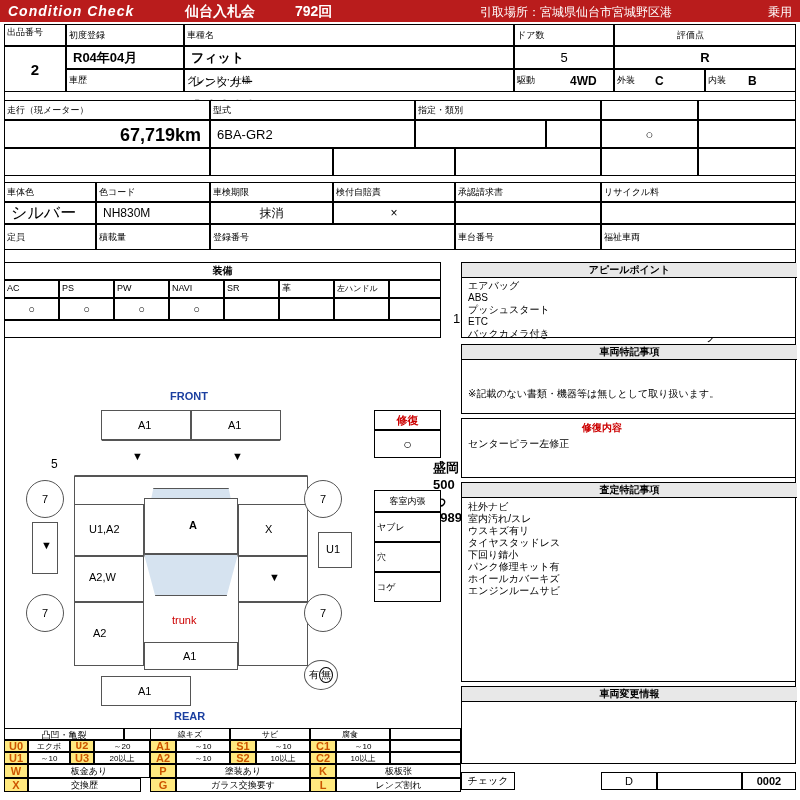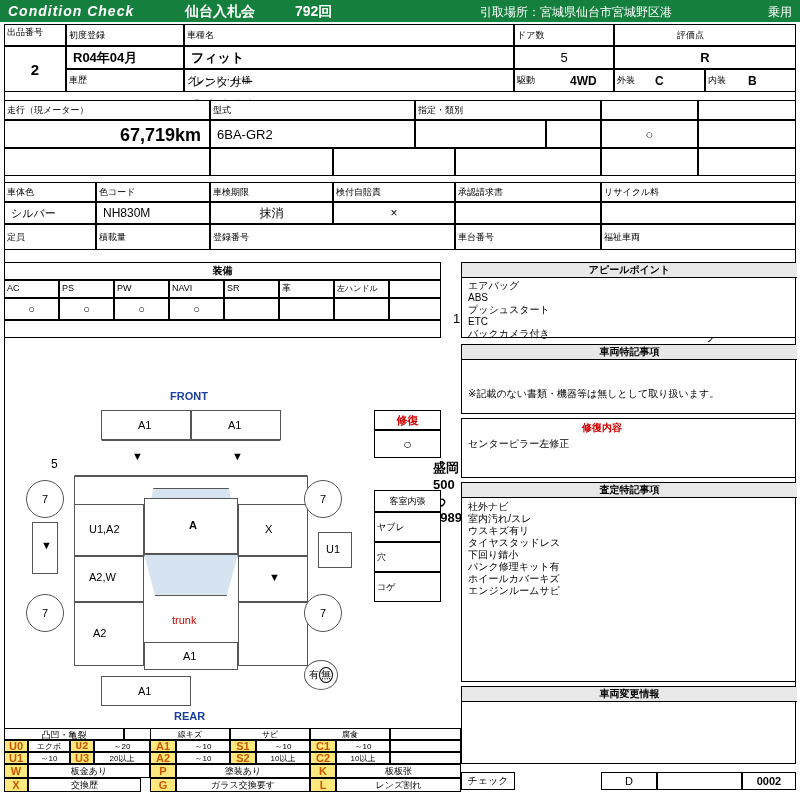--- a/index.html
+++ b/index.html
@@ -11,21 +11,21 @@
     font-family: "Liberation Sans", "DejaVu Sans", sans-serif;
     font-size: 11px;
     color: #000;
     overflow: hidden;
   }
   .page { position: relative; width: 800px; height: 800px; }
 
   
   .hdr {
     position: absolute; left: 0; top: 0; width: 800px; height: 22px;
-    background: #15803d; color: #fff;
+    background: #b91c1c; color: #fff;
   }
   .hdr .cc { position: absolute; left: 8px; top: 3px; font-size: 14px; font-style: italic; font-weight: bold; letter-spacing: 1px; }
   .hdr .place { position: absolute; left: 185px; top: 3px; font-size: 14px; font-weight: bold; }
   .hdr .round { position: absolute; left: 295px; top: 3px; font-size: 14px; font-weight: bold; }
   .hdr .pick { position: absolute; left: 480px; top: 4px; font-size: 12px; }
   .hdr .ride { position: absolute; right: 8px; top: 4px; font-size: 12px; }
 
   
   .b { position: absolute; border: 1px solid #000; background: #fff; }
   .lbl { font-size: 9px; padding: 1px 2px; }
@@ -178,21 +178,21 @@
   </div>
   <div class="b" style="left:698px; top:148px; width:98px; height:28px;">
     
     
   </div>
 
   <div class="b lft" style="left:4px; top:182px; width:92px; height:20px;">
     <span class="lbl">車体色</span>
   </div>
   <div class="b lft" style="left:4px; top:202px; width:92px; height:22px; padding-left:6px;">
-    <span style="font-size:11px;">シルバー</span>
+    <span style="font-size:16px;">シルバー</span>
   </div>
   <div class="b lft" style="left:96px; top:182px; width:114px; height:20px;">
     <span class="lbl">色コード</span>
   </div>
   <div class="b lft" style="left:96px; top:202px; width:114px; height:22px; padding-left:6px;">
     <span style="font-size:12px;">NH830M</span>
   </div>
 
   <div class="b lft" style="left:4px; top:224px; width:92px; height:26px;">
     <span class="lbl">定員</span>

